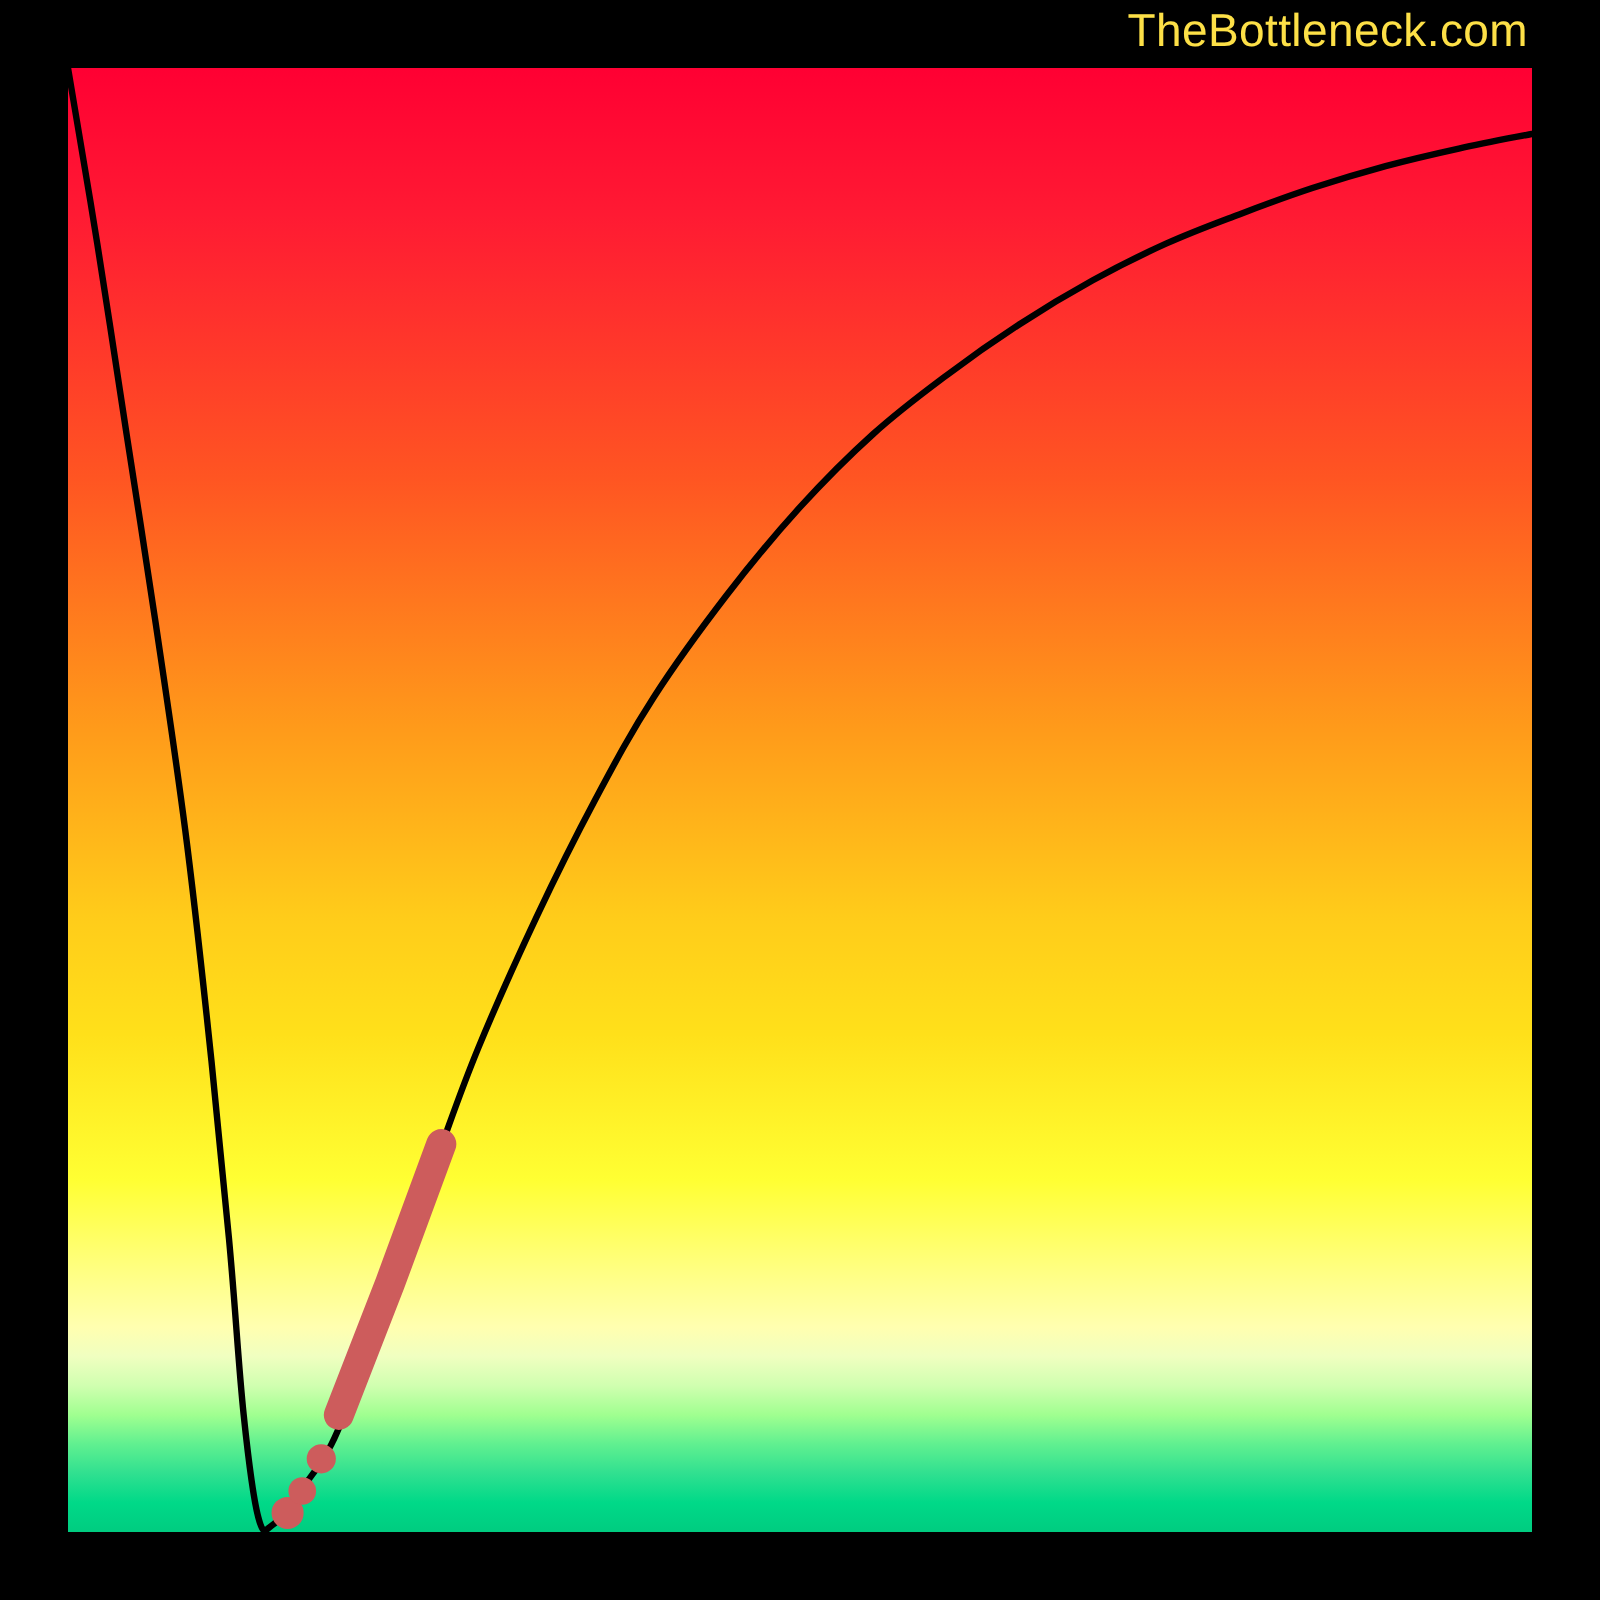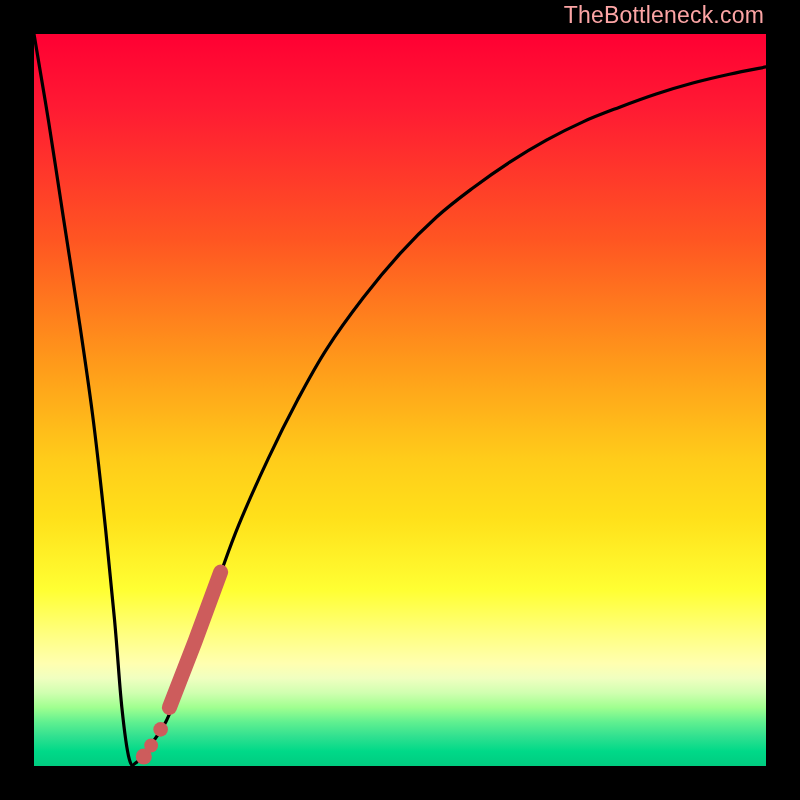--- a/index.html
+++ b/index.html
@@ -46,21 +46,21 @@
       #30e090 96%,
       #00d988 98%,
       #00cc80 100%);
   }
   .watermark {
     position: absolute;
     top: 2px;
     right: 36px;
     font-family: Arial, Helvetica, sans-serif;
     font-size: 23px;
-    color: #fca5a5;
+    color: #fde047;
     letter-spacing: 0.2px;
     user-select: none;
   }
   svg {
     position: absolute;
     left: 0;
     top: 0;
   }
 </style>
 </head>

